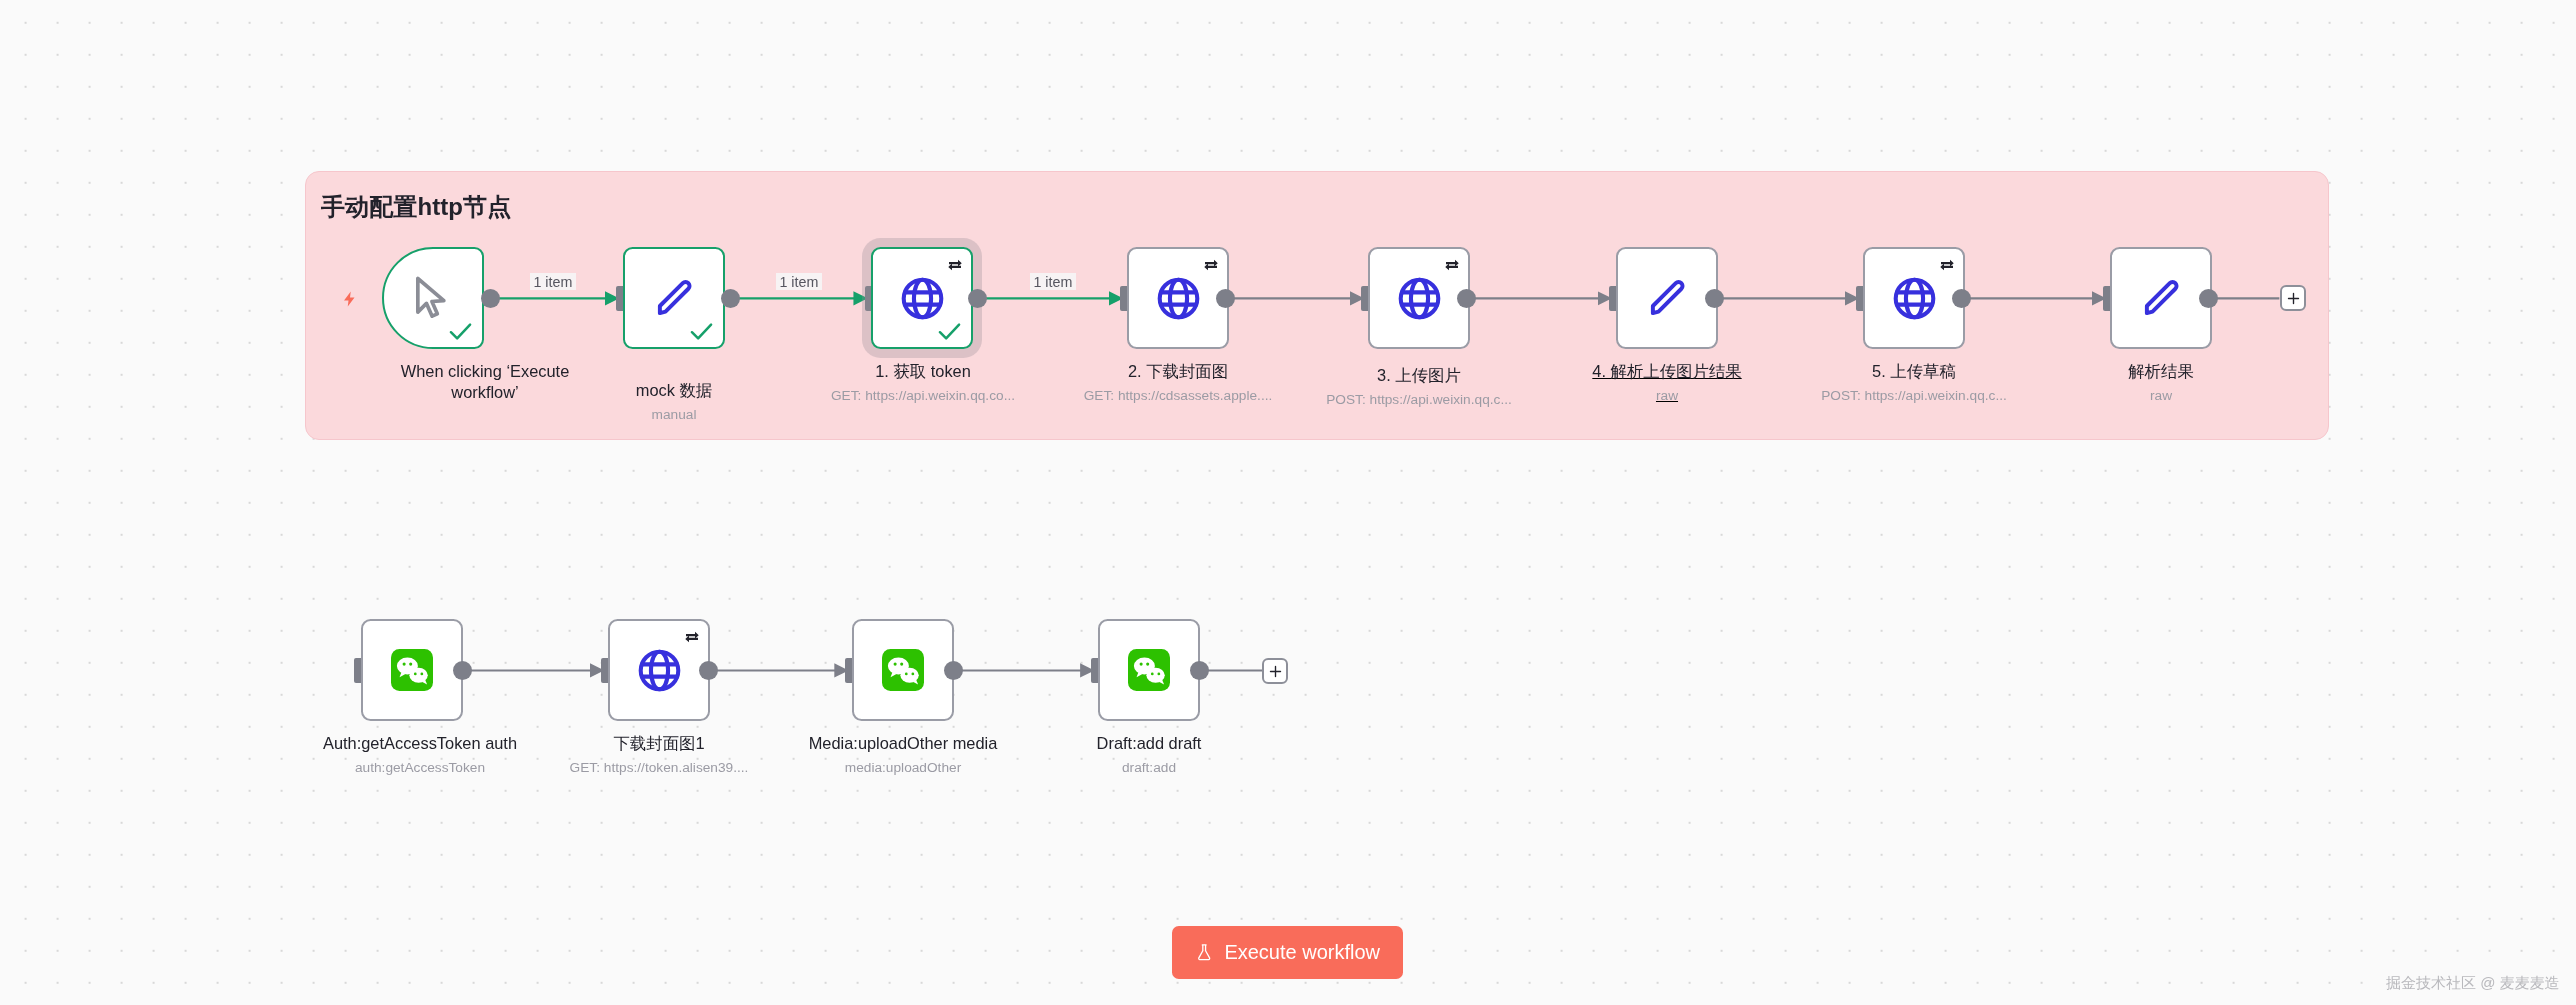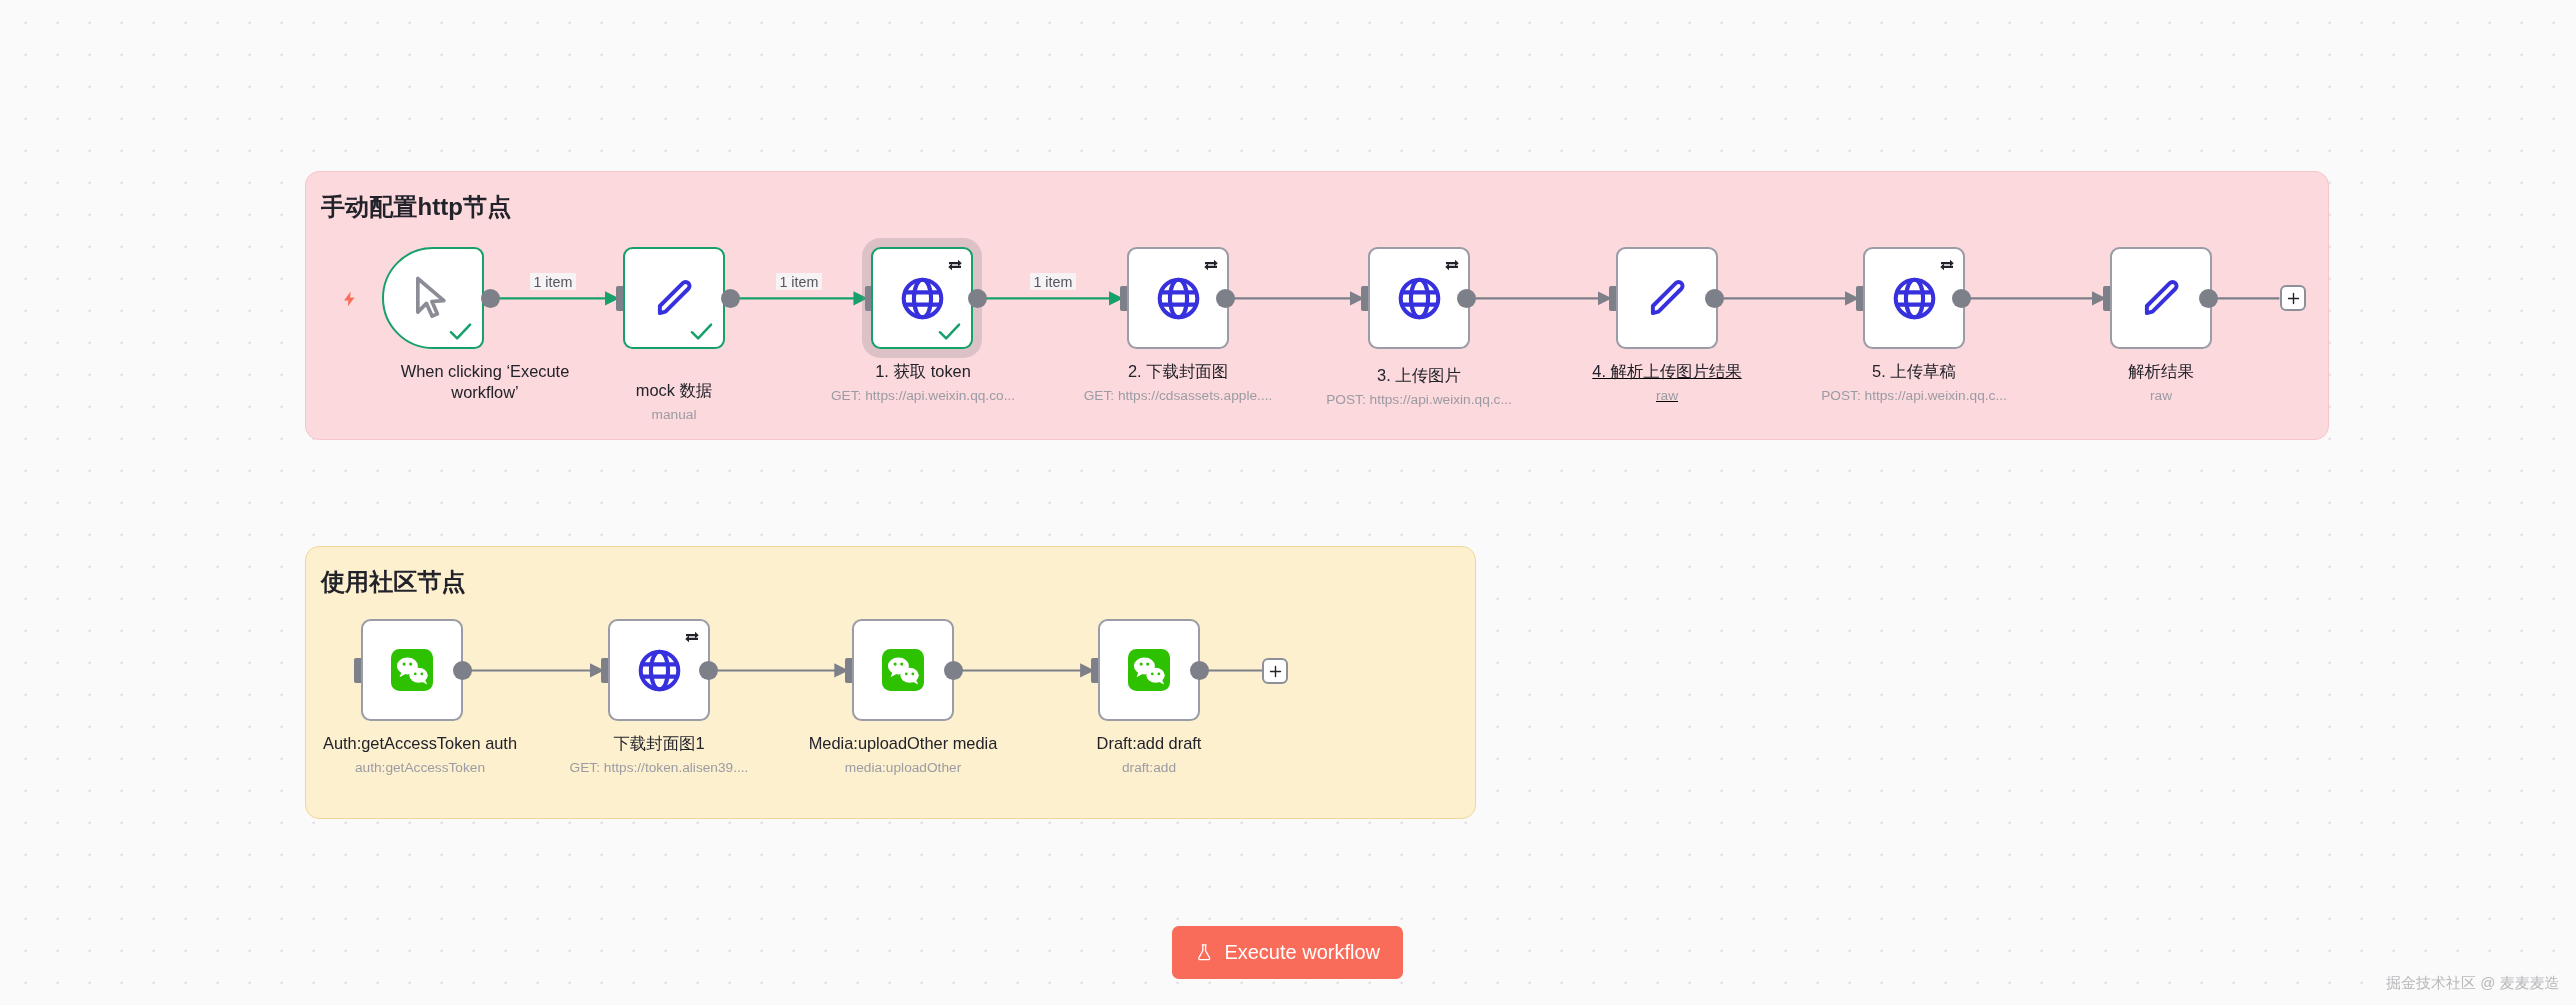--- a/index.html
+++ b/index.html
@@ -152,23 +152,20 @@
 </style>
 </head>
 <body>
 
 <div id="canvas">
 
   <div class="note" id="note-pink">
     <div class="note-title">手动配置http节点</div>
   </div>
 
-  <div class="note" id="note-yellow">
-    <div class="note-title">使用社区节点</div>
-  </div>
 
   <svg id="wires" viewBox="0 0 3772 1472" width="2576" height="1005">
     <defs>
       <marker id="arw-g" markerWidth="7" markerHeight="7" refX="5.5" refY="3.5" orient="auto">
         <path d="M0,0 L7,3.5 L0,7 z" fill="#16a06a"></path>
       </marker>
       <marker id="arw-r" markerWidth="7" markerHeight="7" refX="5.5" refY="3.5" orient="auto">
         <path d="M0,0 L7,3.5 L0,7 z" fill="#7d7f89"></path>
       </marker>
     </defs>

